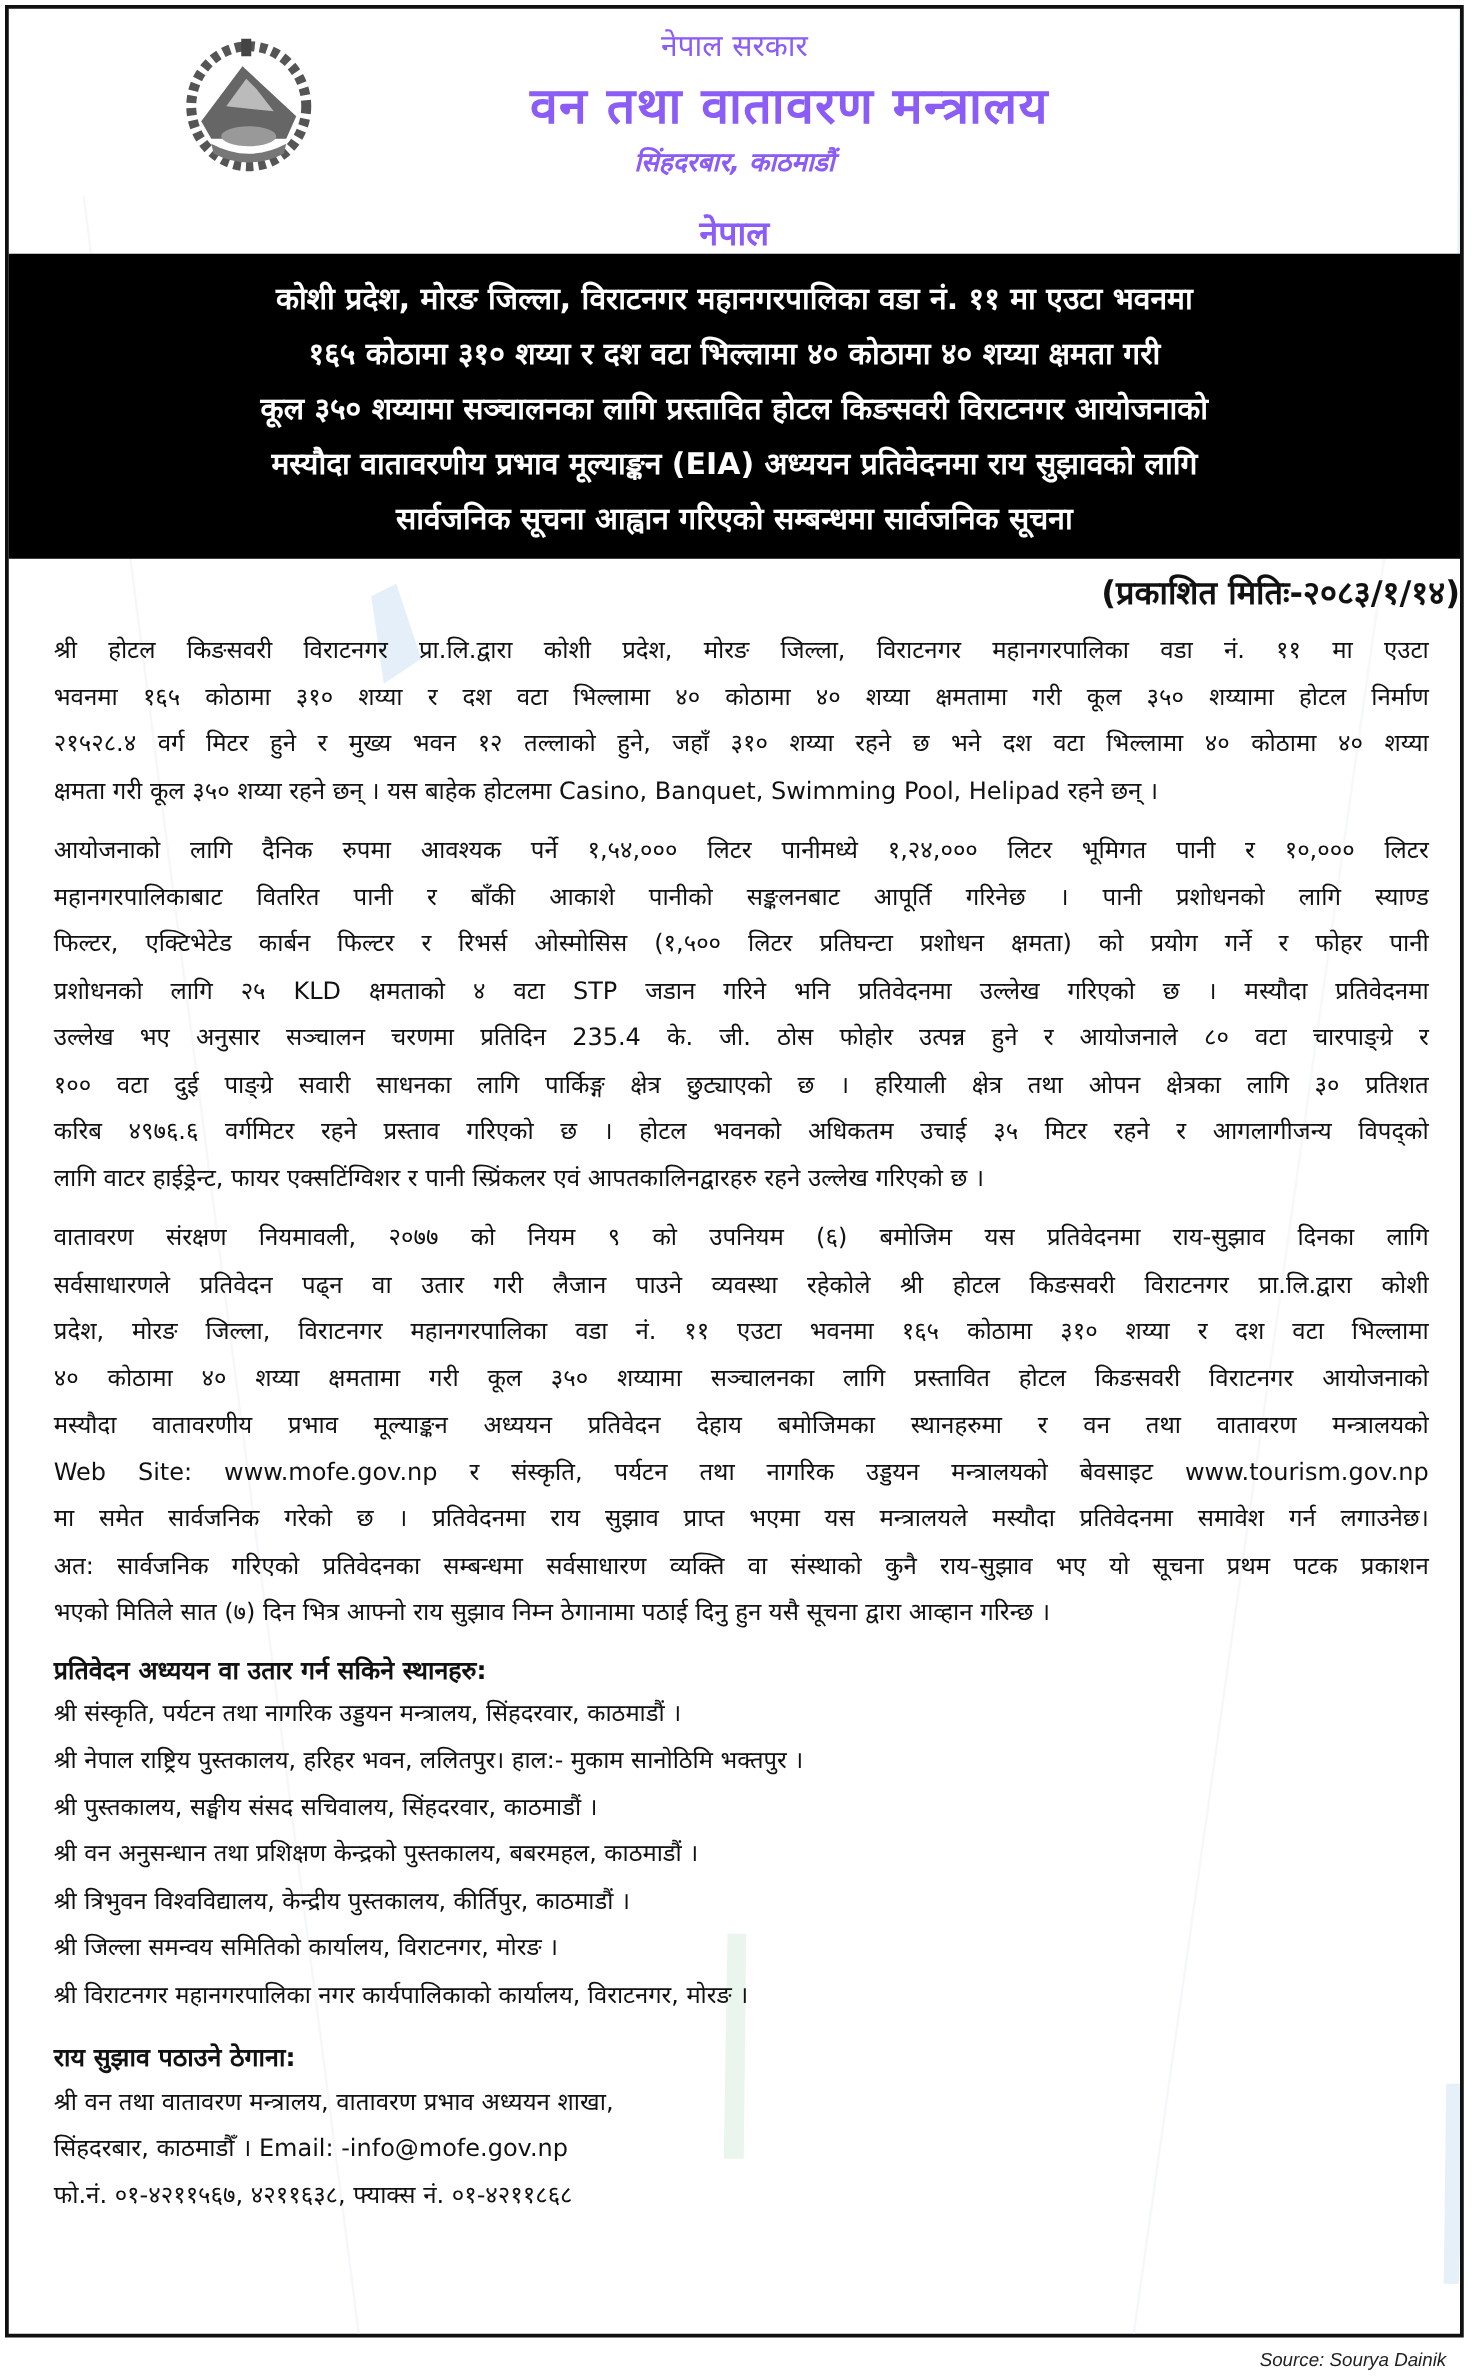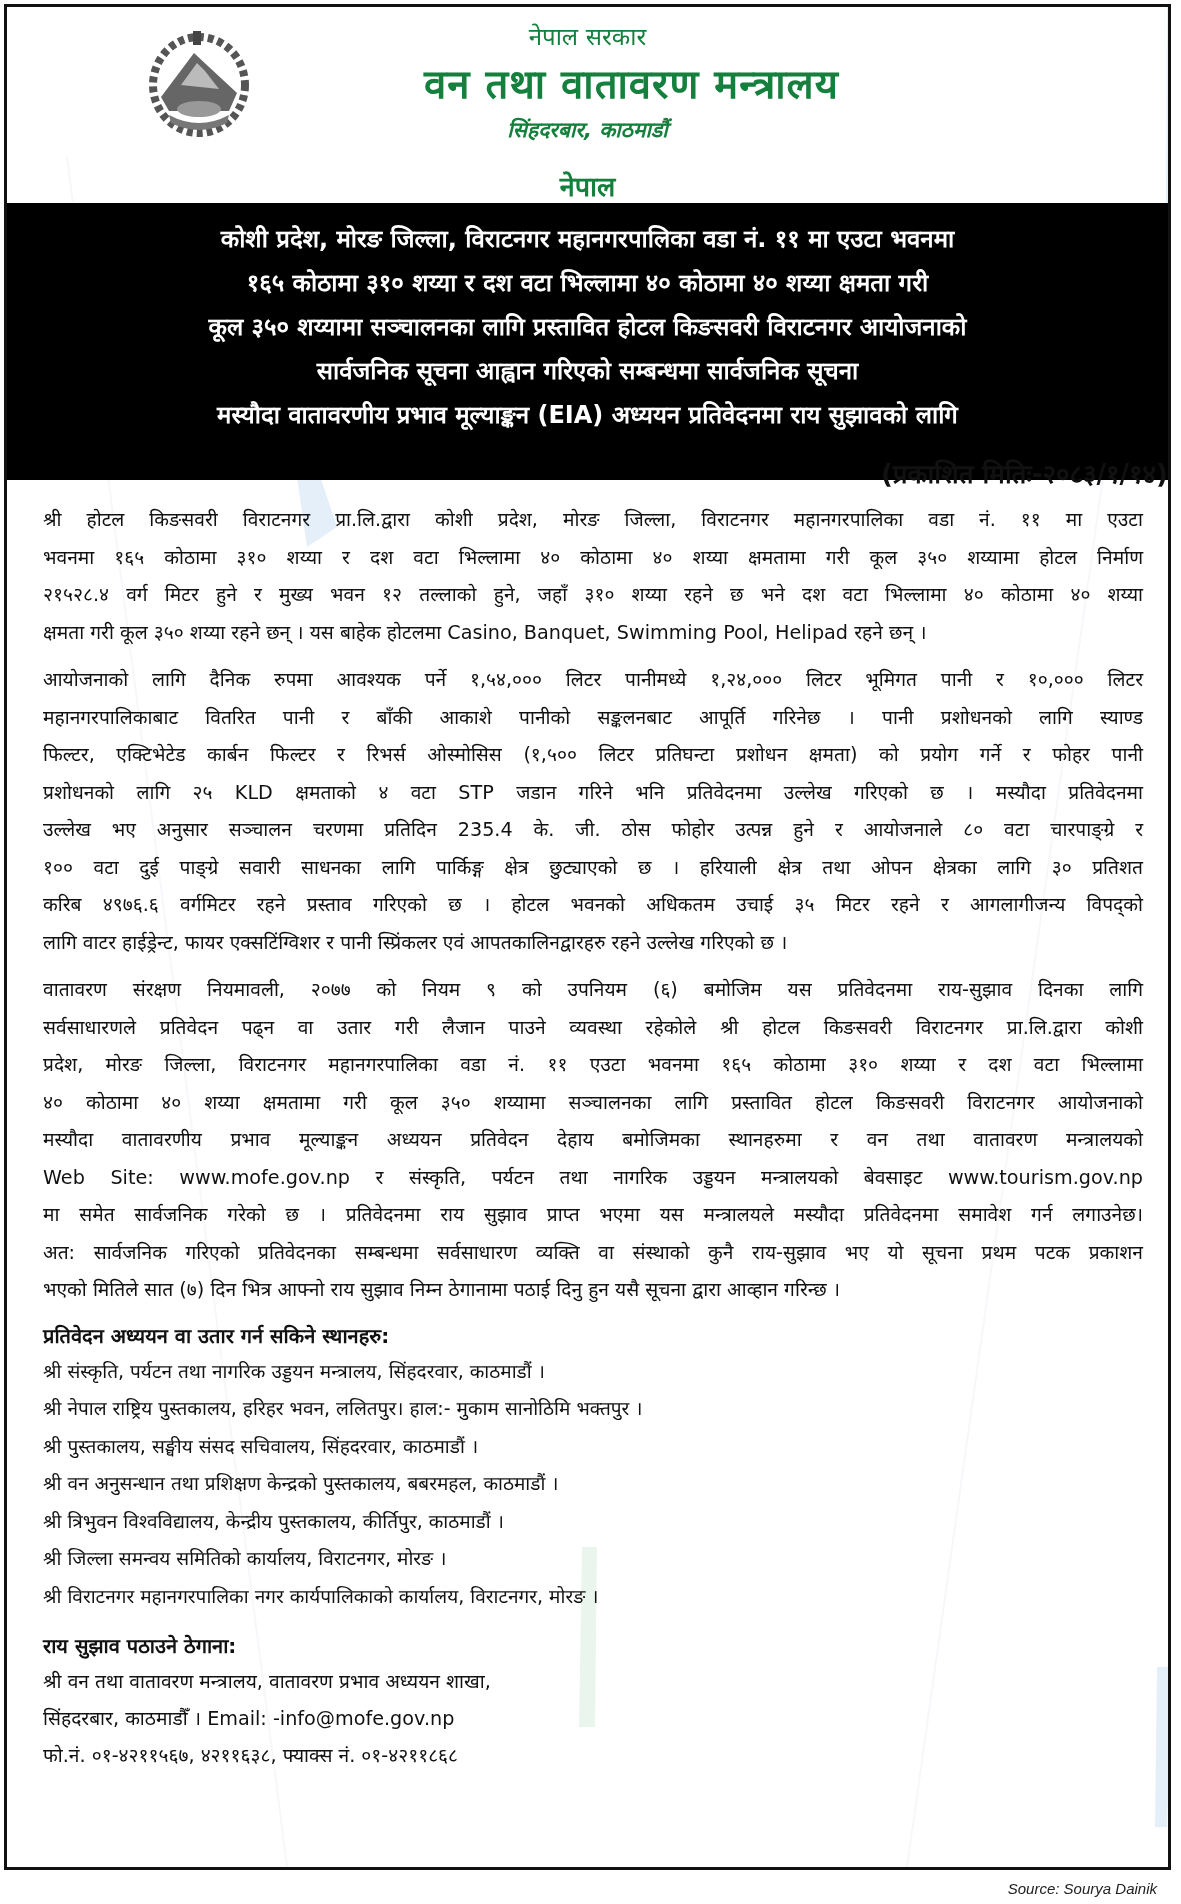--- a/index.html
+++ b/index.html
@@ -2,26 +2,26 @@
 <html><head>
 <meta charset="utf-8">
 <style>
   html, body { margin: 0; padding: 0; background: #ffffff; }
   body { width: 1181px; height: 1904px; position: relative; overflow: hidden;
          font-family: "DejaVu Sans", sans-serif; color: #111; }
   .frame { position: absolute; left: 4px; top: 4px; width: 1167px; height: 1866px;
            border: 3px solid #111; box-sizing: border-box; background: #fff; }
   .header { position: absolute; left: 0; top: 0; width: 100%; height: 196px; }
   .emblem { position: absolute; left: 132px; top: 20px; width: 120px; height: 112px; }
-  .h-line { position: absolute; left: 0; width: 100%; text-align: center; color: #15803d; }
+  .h-line { position: absolute; left: 0; width: 100%; text-align: center; color: #8b5cf6; }
   .h1 { top: 12px; font-size: 24px; }
   .h2 { top: 48px; font-size: 40px; font-weight: bold; letter-spacing: 1px; padding-left: 44px; }
   .h3 { top: 108px; font-size: 21px; font-weight: bold; font-style: italic; }
   .h4 { top: 160px; font-size: 27px; font-weight: bold; }
-  .band { position: absolute; left: 0; top: 196px; width: 100%; height: 277px;
+  .band { position: absolute; left: 0; top: 196px; width: 100%; height: 244px;
           background: #000; color: #fff; text-align: center; box-sizing: border-box;
           padding-top: 14px; }
   .band .bl { font-size: 24px; font-weight: bold; line-height: 44px; white-space: nowrap; }
   .date { position: absolute; left: 0; top: 448px; width: 100%; text-align: right;
           font-size: 26px; font-weight: bold; }
   .body { position: absolute; left: 36px; top: 494px; width: 1100px; font-size: 19.2px; }
   .para { margin: 0 0 10px 0; text-align: justify; line-height: 37.5px; }
   .para .ln { display: block; white-space: nowrap; text-align-last: justify; text-align: justify; }
   .para .ln.last { text-align-last: left; }
   .section-head { font-weight: bold; font-size: 20px; line-height: 34px; margin-top: 4px; }
@@ -58,22 +58,22 @@
     <div class="h-line h1">नेपाल सरकार</div>
     <div class="h-line h2">वन तथा वातावरण मन्त्रालय</div>
     <div class="h-line h3">सिंहदरबार, काठमाडौं</div>
     <div class="h-line h4">नेपाल</div>
   </div>
 
   <div class="band">
     <div class="bl">कोशी प्रदेश, मोरङ जिल्ला, विराटनगर महानगरपालिका वडा नं. ११ मा एउटा भवनमा</div>
     <div class="bl">१६५ कोठामा ३१० शय्या र दश वटा भिल्लामा ४० कोठामा ४० शय्या क्षमता गरी</div>
     <div class="bl">कूल ३५० शय्यामा सञ्चालनका लागि प्रस्तावित होटल किङसवरी विराटनगर आयोजनाको</div>
+    <div class="bl">मस्यौदा वातावरणीय प्रभाव मूल्याङ्कन (EIA) अध्ययन प्रतिवेदनमा राय सुझावको लागि</div>
     <div class="bl">सार्वजनिक सूचना आह्वान गरिएको सम्बन्धमा सार्वजनिक सूचना</div>
-    <div class="bl">मस्यौदा वातावरणीय प्रभाव मूल्याङ्कन (EIA) अध्ययन प्रतिवेदनमा राय सुझावको लागि</div>
   </div>
 
   <div class="date">(प्रकाशित मितिः-२०८३/१/१४)</div>
 
   <div class="body">
     <div class="para">
       <span class="ln">श्री होटल किङसवरी विराटनगर प्रा.लि.द्वारा कोशी प्रदेश, मोरङ जिल्ला, विराटनगर महानगरपालिका वडा नं. ११ मा एउटा</span>
       <span class="ln">भवनमा १६५ कोठामा ३१० शय्या र दश वटा भिल्लामा ४० कोठामा ४० शय्या क्षमतामा गरी कूल ३५० शय्यामा होटल निर्माण</span>
       <span class="ln">२१५२८.४ वर्ग मिटर हुने र मुख्य भवन १२ तल्लाको हुने, जहाँ ३१० शय्या रहने छ भने दश वटा भिल्लामा ४० कोठामा ४० शय्या</span>
       <span class="ln last">क्षमता गरी  कूल ३५० शय्या रहने छन् । यस बाहेक होटलमा Casino, Banquet, Swimming Pool, Helipad रहने छन् ।</span>

